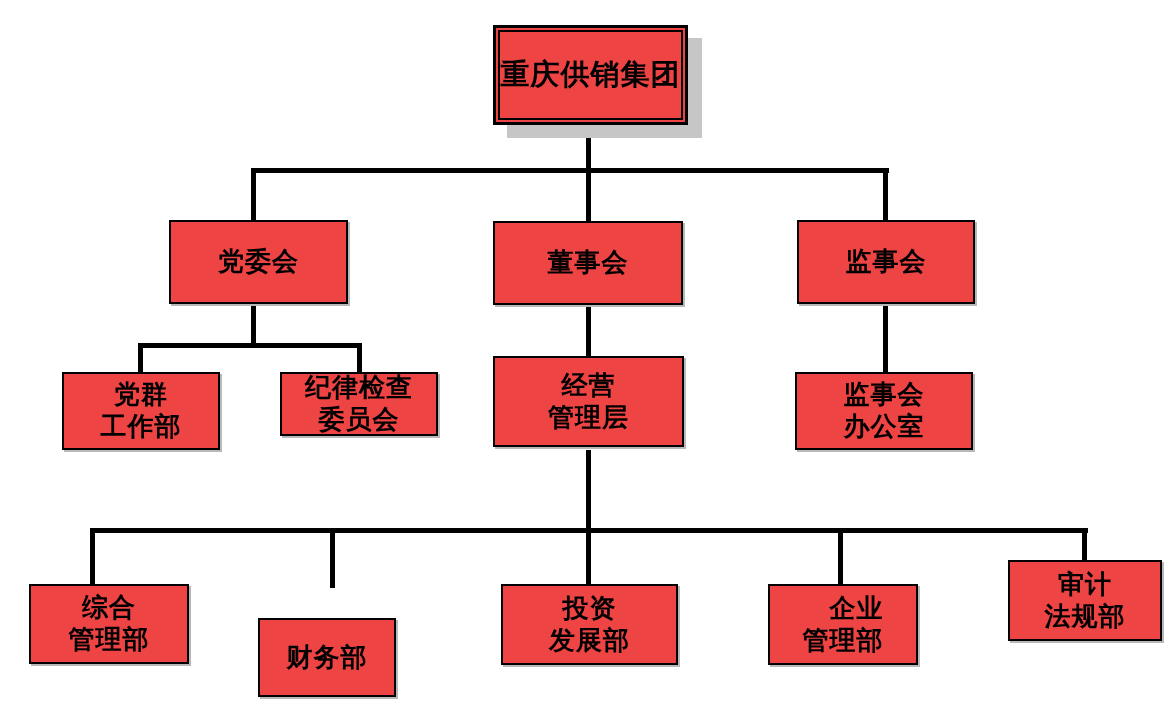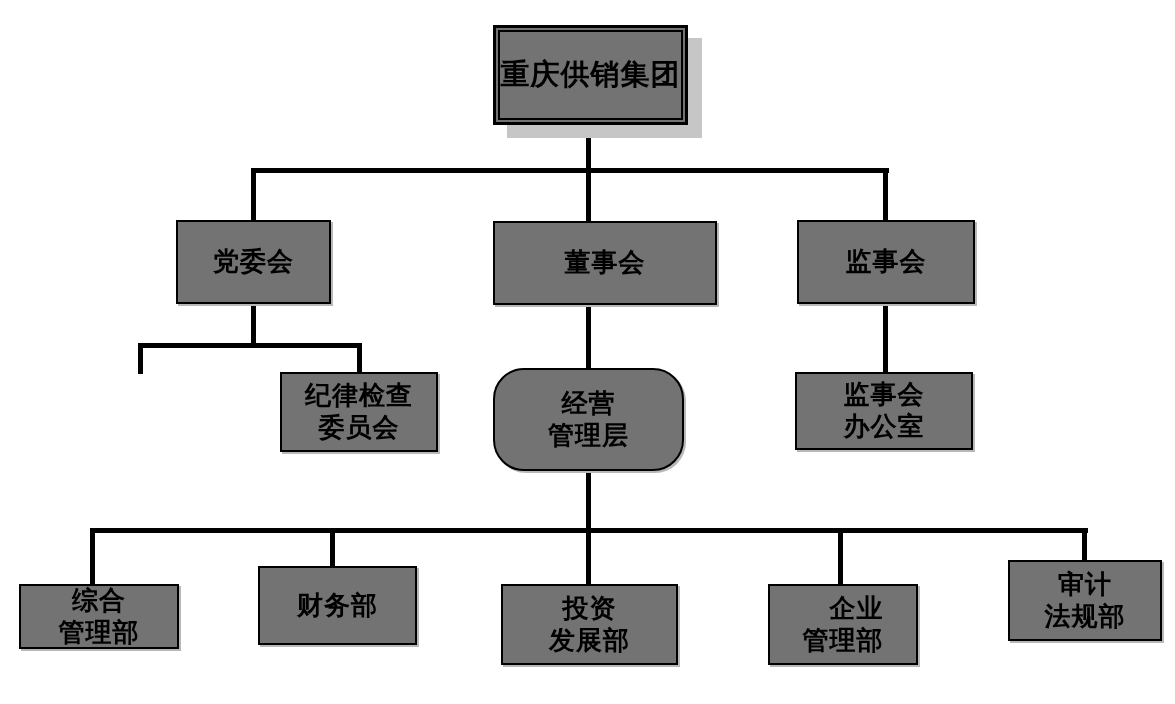--- a/index.html
+++ b/index.html
@@ -11,21 +11,21 @@
     position: relative;
     width: 1175px;
     height: 704px;
     background: #ffffff;
     overflow: hidden;
     font-family: "Liberation Sans", "DejaVu Sans", sans-serif;
   }
   .box {
     position: absolute;
     box-sizing: border-box;
-    background: #737373;
+    background: #ef4444;
     border: 2px solid #000000;
     box-shadow: 2px 2px 0 #b8b8b8;
     display: flex;
     align-items: center;
     justify-content: center;
     text-align: center;
     font-weight: bold;
     color: #000000;
     font-size: 26px;
     z-index: 2;
@@ -79,48 +79,52 @@
   <div class="line v" style="left:90px; top:528px; height:58px;"></div>
   <div class="line v" style="left:330px; top:528px; height:60px;"></div>
   <div class="line v" style="left:586px; top:528px; height:58px;"></div>
   <div class="line v" style="left:838px; top:528px; height:58px;"></div>
   <div class="line v" style="left:1082px; top:528px; height:58px;"></div>
 
   <div class="box root" style="left:493px; top:25px; width:195px; height:100px;">
     <span class="label">重庆供销集团</span>
   </div>
 
-  <div class="box" style="left:176px; top:220px; width:155px; height:84px;text-align:right;">
+  <div class="box" style="left:169px; top:220px; width:179px; height:84px;text-align:right;">
     <span class="label">党委会</span>
   </div>
-  <div class="box" style="left:493px; top:221px; width:224px; height:84px;">
+  <div class="box" style="left:493px; top:221px; width:190px; height:84px;">
     <span class="label">董事会</span>
   </div>
   <div class="box" style="left:797px; top:220px; width:178px; height:84px;">
     <span class="label">监事会</span>
   </div>
 
-  <div class="box" style="left:280px; top:372px; width:158px; height:80px;">
+  <div class="box" style="left:62px; top:372px; width:158px; height:78px;">
+    <span class="label">党群
+工作部</span>
+  </div>
+  <div class="box" style="left:280px; top:372px; width:158px; height:64px;">
     <span class="label">纪律检查
 委员会</span>
   </div>
-  <div class="box" style="left:493px; top:368px; width:191px; height:103px;border-radius:31px;">
+  <div class="box" style="left:493px; top:356px; width:191px; height:91px;">
     <span class="label">经营
 管理层</span>
   </div>
   <div class="box" style="left:795px; top:372px; width:178px; height:78px;">
     <span class="label">监事会
 办公室</span>
   </div>
 
-  <div class="box" style="left:19px; top:584px; width:160px; height:65px;">
+  <div class="box" style="left:29px; top:584px; width:160px; height:80px;">
     <span class="label">综合
 管理部</span>
   </div>
-  <div class="box" style="left:258px; top:566px; width:159px; height:79px;text-align:center;">
+  <div class="box" style="left:258px; top:618px; width:138px; height:79px;text-align:center;">
     <span class="label">财务部</span>
   </div>
   <div class="box" style="left:501px; top:584px; width:177px; height:81px;">
     <span class="label">投资
 发展部</span>
   </div>
   <div class="box" style="left:768px; top:584px; width:150px; height:81px;text-align:right;">
     <span class="label">企业
 管理部</span>
   </div>

